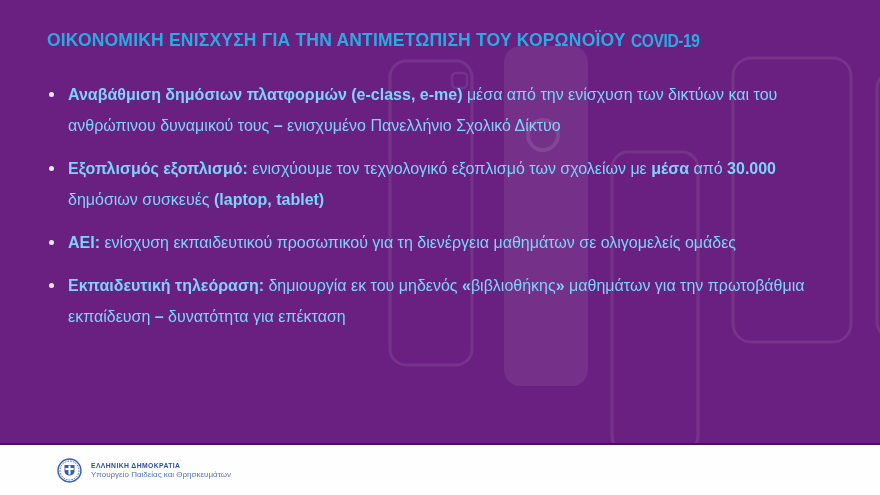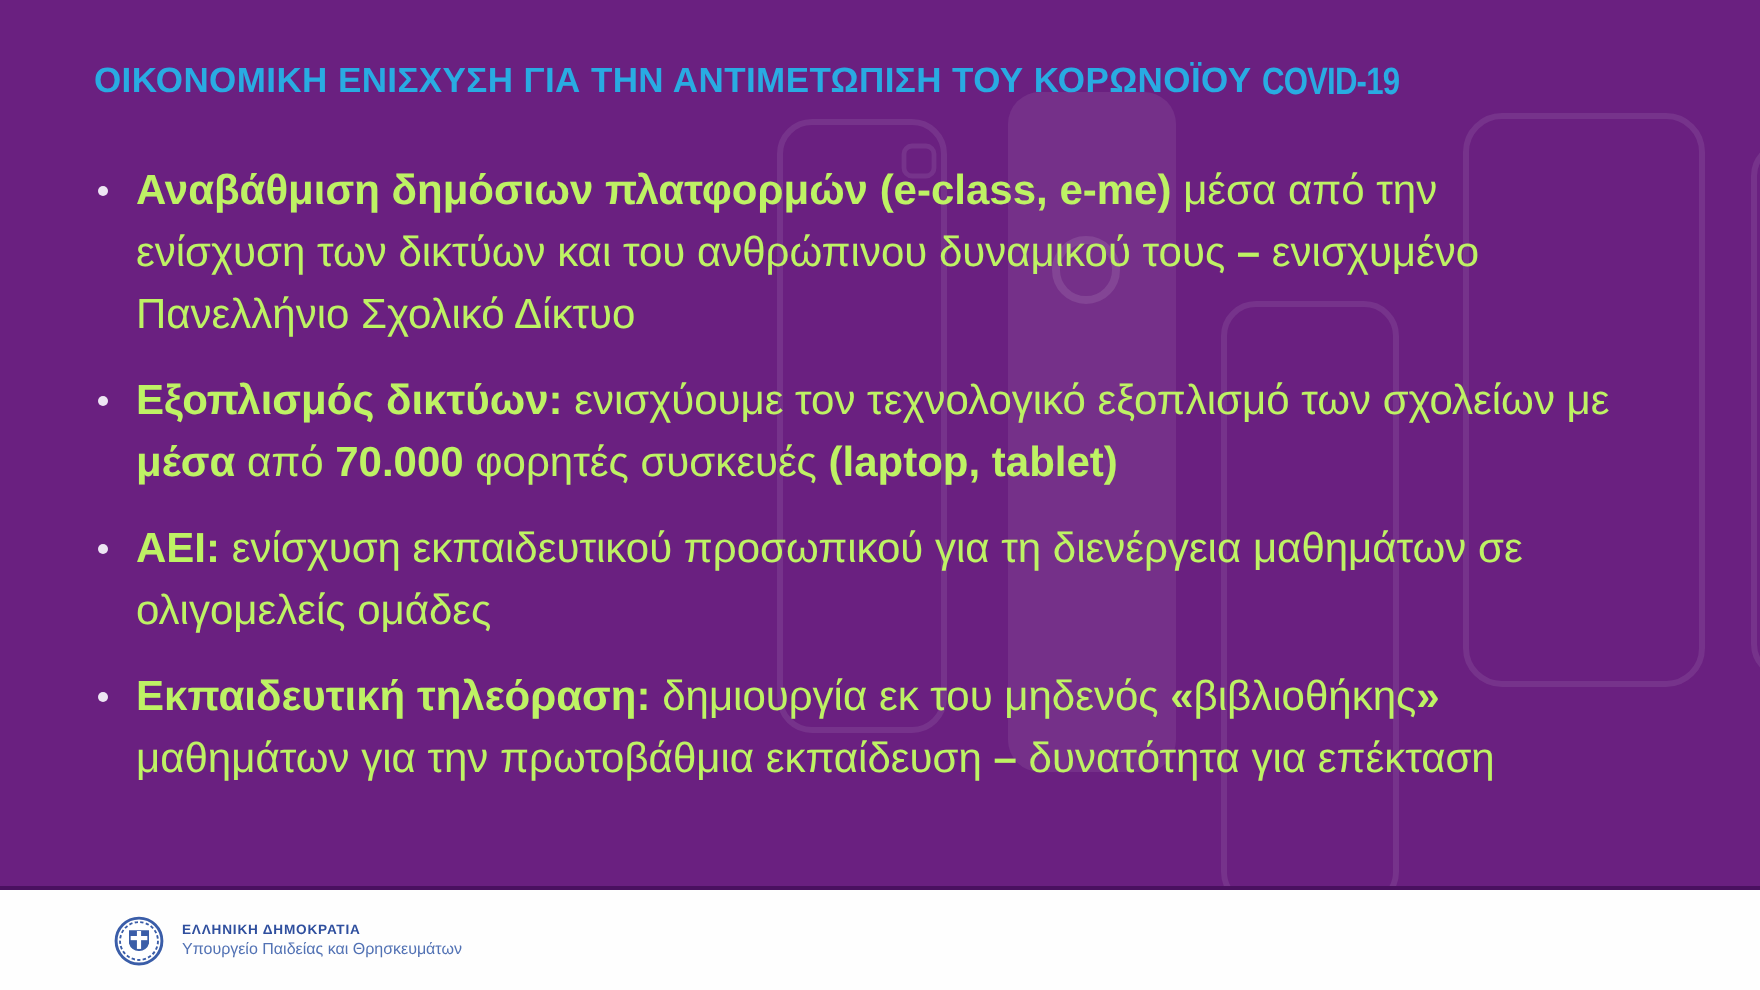--- a/index.html
+++ b/index.html
@@ -43,22 +43,22 @@
     letter-spacing:-.5px;
     transform:scaleX(.82);
     transform-origin:left center;
     vertical-align:-1px;
   }
   ul.bullets{
     list-style:none;
     margin:27px 0 0 0;
     padding:0;
     width:762px;
-    color:#bef264;
-    font-size:21px;
+    color:#7dd3fc;
+    font-size:16px;
     line-height:31px;
   }
   ul.bullets li{
     position:relative;
     padding-left:21px;
     margin-bottom:12px;
   }
   ul.bullets li::before{
     content:"";
     position:absolute;
@@ -107,21 +107,21 @@
       </g>
       <rect x="504" y="46" width="84" height="340" rx="16" fill="rgba(255,255,255,0.075)"></rect>
       <circle cx="543" cy="135" r="15" fill="none" stroke="rgba(255,255,255,0.10)" stroke-width="4"></circle>
     </svg>
 
     <div class="content">
       <h1 class="title"><span>ΟΙΚΟΝΟΜΙΚΗ ΕΝΙΣΧΥΣΗ ΓΙΑ ΤΗΝ ΑΝΤΙΜΕΤΩΠΙΣΗ ΤΟΥ ΚΟΡΩΝΟΪΟΥ </span><span class="covid">COVID-19</span></h1>
 
       <ul class="bullets">
           <li><span class="b">Αναβάθμιση δημόσιων πλατφορμών (e-class, e-me)</span><span> μέσα από την ενίσχυση των δικτύων και του ανθρώπινου δυναμικού τους </span><span class="b">–</span><span> ενισχυμένο Πανελλήνιο Σχολικό Δίκτυο</span></li>
-          <li><span class="b">Εξοπλισμός δικτύων:</span><span> ενισχύουμε τον τεχνολογικό εξοπλισμό των σχολείων με </span><span class="b">μέσα</span><span> από </span><span class="b">70.000</span><span> φορητές συσκευές </span><span class="b">(laptop, tablet)</span></li>
+          <li><span class="b">Εξοπλισμός εξοπλισμό:</span><span> ενισχύουμε τον τεχνολογικό εξοπλισμό των σχολείων με </span><span class="b">μέσα</span><span> από </span><span class="b">30.000</span><span> δημόσιων συσκευές </span><span class="b">(laptop, tablet)</span></li>
           <li><span class="b">ΑΕΙ:</span><span> ενίσχυση εκπαιδευτικού προσωπικού για τη διενέργεια μαθημάτων σε ολιγομελείς ομάδες</span></li>
           <li><span class="b">Εκπαιδευτική τηλεόραση:</span><span> δημιουργία εκ του μηδενός </span><span class="b">«</span><span>βιβλιοθήκης</span><span class="b">»</span><span> μαθημάτων για την πρωτοβάθμια εκπαίδευση </span><span class="b">–</span><span> δυνατότητα για επέκταση</span></li>
         </ul>
     </div>
   </div>
 
   <div class="footer">
     <svg class="emblem" viewBox="0 0 24 24" xmlns="http://www.w3.org/2000/svg">
       <circle cx="12" cy="12" r="11" fill="#ffffff" stroke="#3A5DA8" stroke-width="1.4"></circle>
       <circle cx="12" cy="12" r="9.1" fill="none" stroke="#3A5DA8" stroke-width="0.9" stroke-dasharray="1.6 1.1"></circle>

